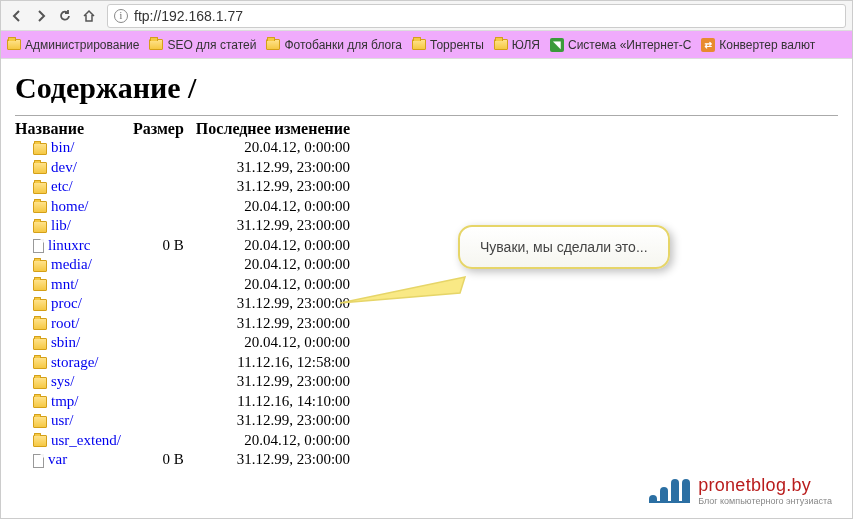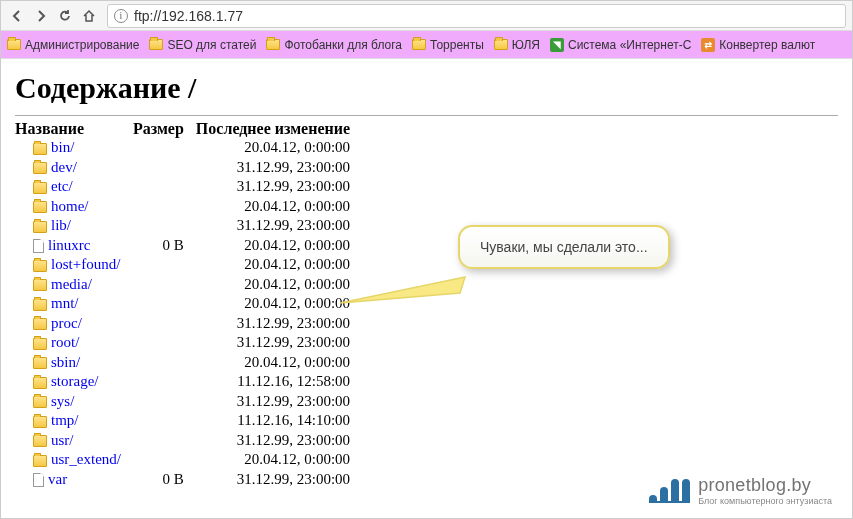--- a/index.html
+++ b/index.html
@@ -221,21 +221,21 @@
       right: 20px;
       bottom: 12px;
       display: flex;
       align-items: center;
       gap: 8px;
       font-family: Arial, sans-serif;
     }
     .logo-bars { display: flex; align-items: flex-end; gap: 3px; border-bottom: 2px solid #2b6fa3; padding-bottom: 0; }
     .logo-bars span { width: 8px; background: #2b6fa3; border-radius: 4px 4px 0 0; display: block; }
     .logo-text { display: flex; flex-direction: column; }
-    .logo-text .main { color: #737373; font-size: 18px; font-weight: normal; letter-spacing: 0.3px; }
+    .logo-text .main { color: #b91c1c; font-size: 18px; font-weight: normal; letter-spacing: 0.3px; }
     .logo-text .sub { color: #888; font-size: 9px; }
   </style>
 </head>
 <body>
 
 <div class="toolbar">
   <div class="nav-btn">
     <svg width="14" height="14" viewBox="0 0 14 14">
         <path d="M9 2 L4 7 L9 12" stroke="#555" stroke-width="2" fill="none"></path>
       </svg>
@@ -329,25 +329,20 @@
           <td class="name-col"><span class="file-icon folder"></span><a href="#" class="file-link">lib/</a></td>
           <td class="size-col"></td>
           <td class="date-col">31.12.99, 23:00:00</td>
         </tr>
         <tr>
           <td class="name-col"><span class="file-icon file"></span><a href="#" class="file-link">linuxrc</a></td>
           <td class="size-col">0 B</td>
           <td class="date-col">20.04.12, 0:00:00</td>
         </tr>
         <tr>
-          <td class="name-col"><span class="file-icon folder"></span><a href="#" class="file-link">lost+found/</a></td>
-          <td class="size-col"></td>
-          <td class="date-col">20.04.12, 0:00:00</td>
-        </tr>
-        <tr>
           <td class="name-col"><span class="file-icon folder"></span><a href="#" class="file-link">media/</a></td>
           <td class="size-col"></td>
           <td class="date-col">20.04.12, 0:00:00</td>
         </tr>
         <tr>
           <td class="name-col"><span class="file-icon folder"></span><a href="#" class="file-link">mnt/</a></td>
           <td class="size-col"></td>
           <td class="date-col">20.04.12, 0:00:00</td>
         </tr>
         <tr>

